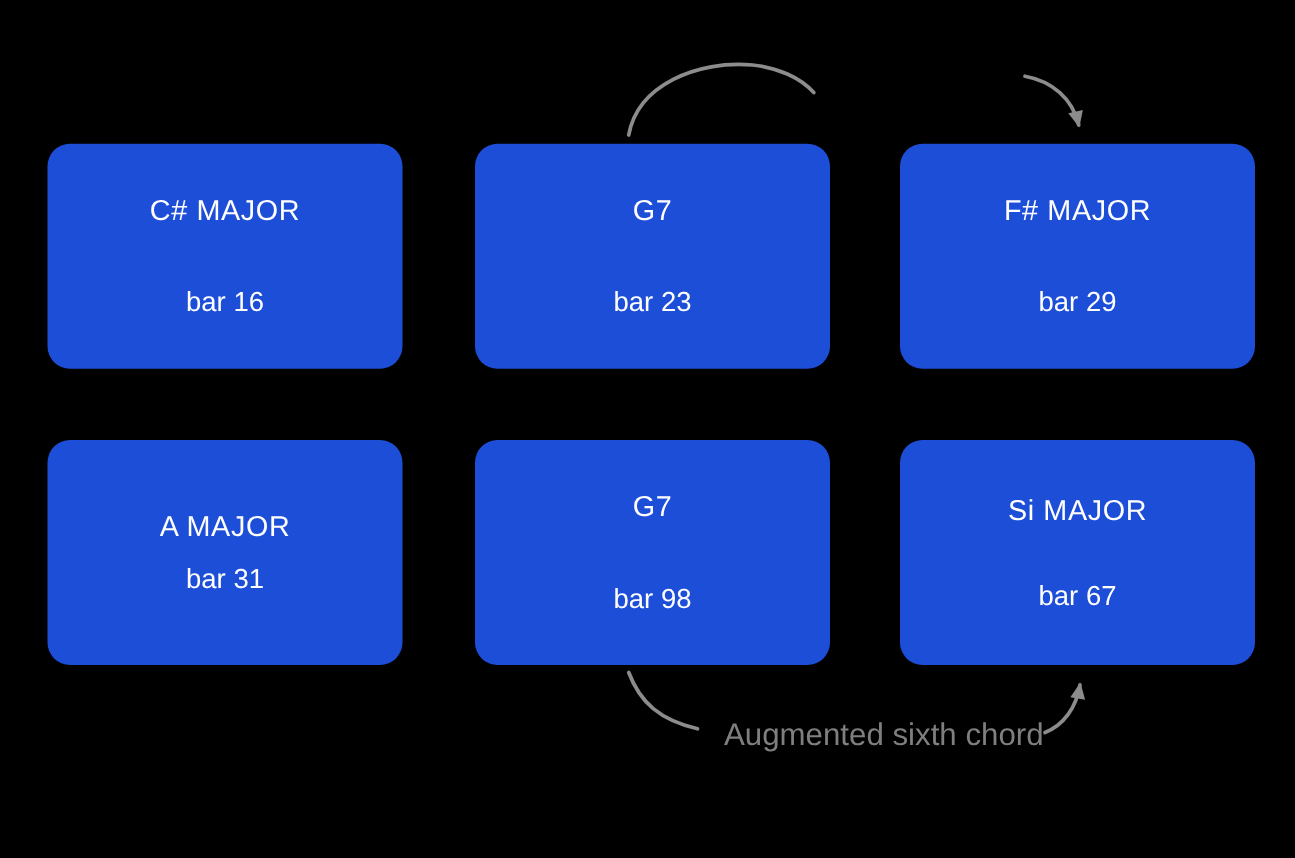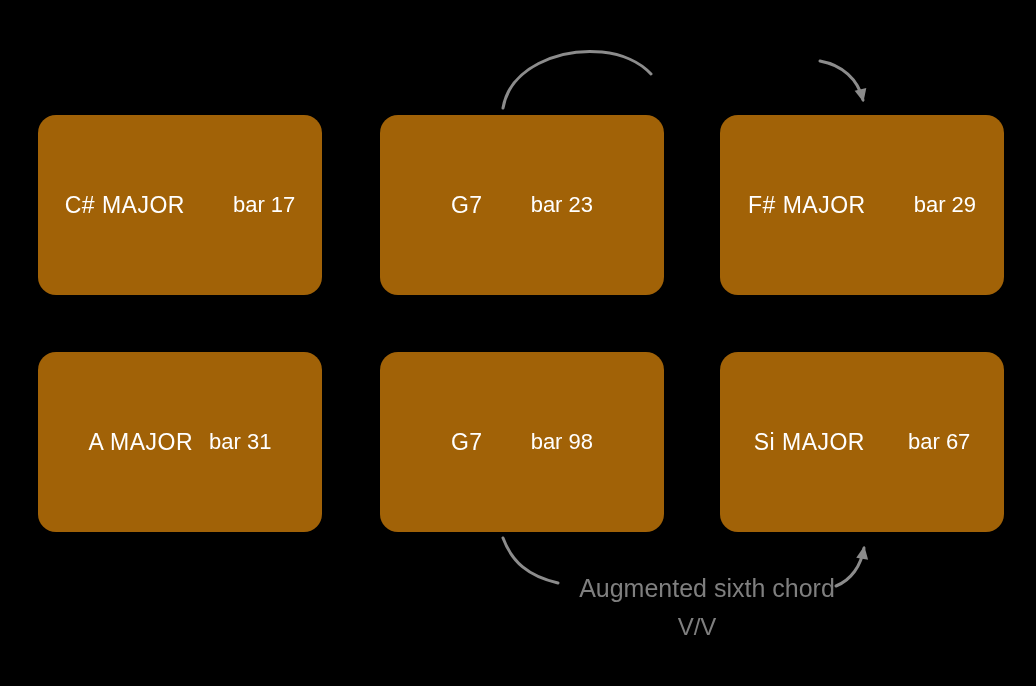--- a/index.html
+++ b/index.html
@@ -12,24 +12,24 @@
     width: 1036px;
     height: 686px;
     background: #000000;
     overflow: hidden;
     font-family: "Liberation Sans", sans-serif;
   }
   .chord-box {
     position: absolute;
     width: 284px;
     height: 180px;
-    background: #a16207;
+    background: #1d4ed8;
     border-radius: 18px;
     display: flex;
-    flex-direction: row;
+    flex-direction: column;
     align-items: center;
     justify-content: center;
     gap: 48px;
     color: #ffffff;
   }
   .chord-title {
     font-size: 23px;
     font-weight: 500;
     letter-spacing: 0.5px;
     line-height: 26px;
@@ -82,21 +82,21 @@
     font-weight: 500;
   }
 </style>
 </head>
 <body>
 
 <div class="canvas">
 
   <div class="chord-box pos-r1c1">
     <div class="chord-title">C# MAJOR</div>
-    <div class="chord-bar">bar 17</div>
+    <div class="chord-bar">bar 16</div>
   </div>
   <div class="chord-box pos-r1c2">
     <div class="chord-title">G7</div>
     <div class="chord-bar">bar 23</div>
   </div>
   <div class="chord-box pos-r1c3">
     <div class="chord-title">F# MAJOR</div>
     <div class="chord-bar">bar 29</div>
   </div>
 
@@ -125,15 +125,14 @@
       <path class="curve" d="M 820 61 C 842 65, 858 79, 863 100" marker-end="url(#arrowhead)"></path>
     </g>
 
     <g>
       <path class="curve" d="M 503 538 C 512 562, 528 576, 558 583"></path>
       <path class="curve" d="M 836 586 C 851 580, 861 566, 864 548" marker-end="url(#arrowhead)"></path>
     </g>
   </svg>
 
   <div class="annotation-line1">Augmented sixth chord</div>
-  <div class="annotation-line2">V/V</div>
 
 </div>
 
 </body></html>

